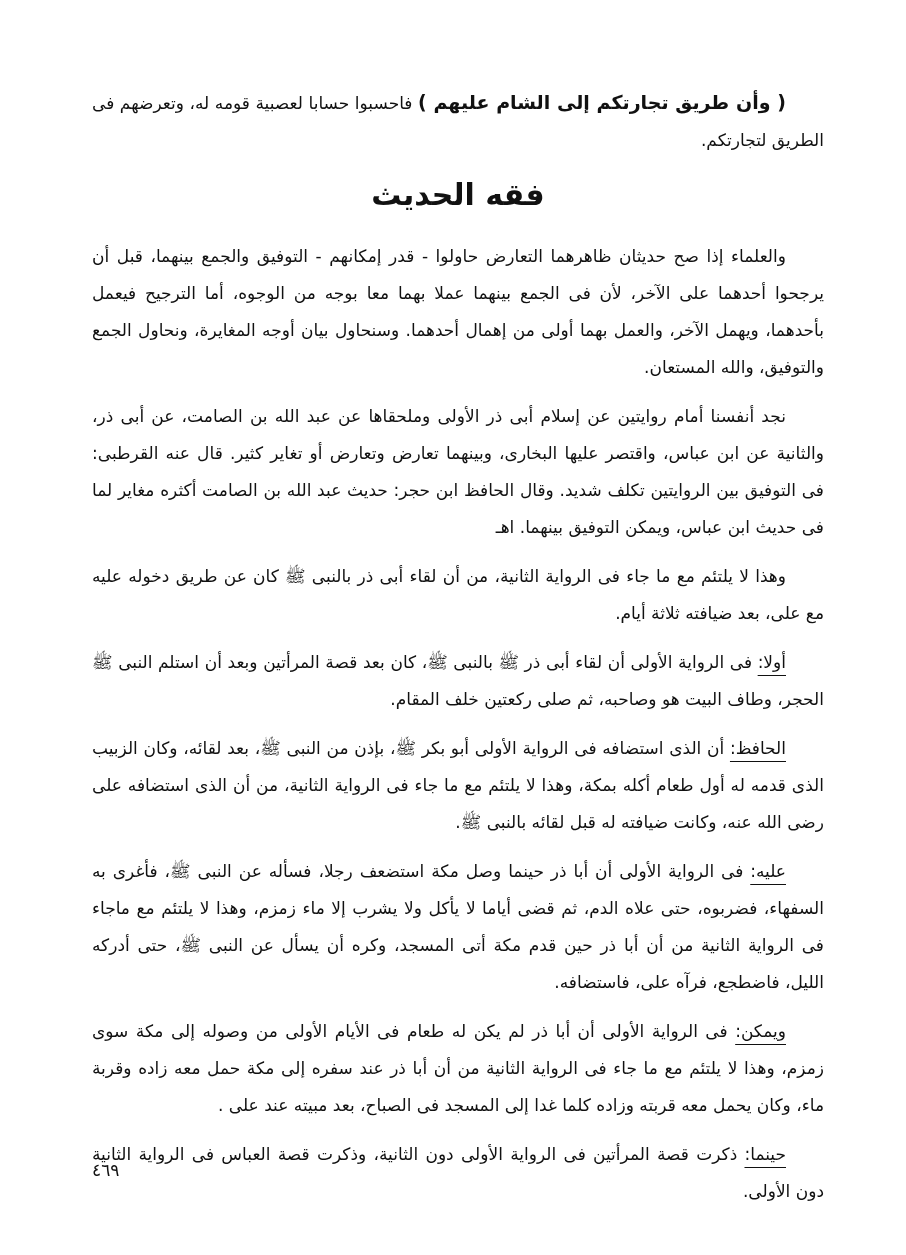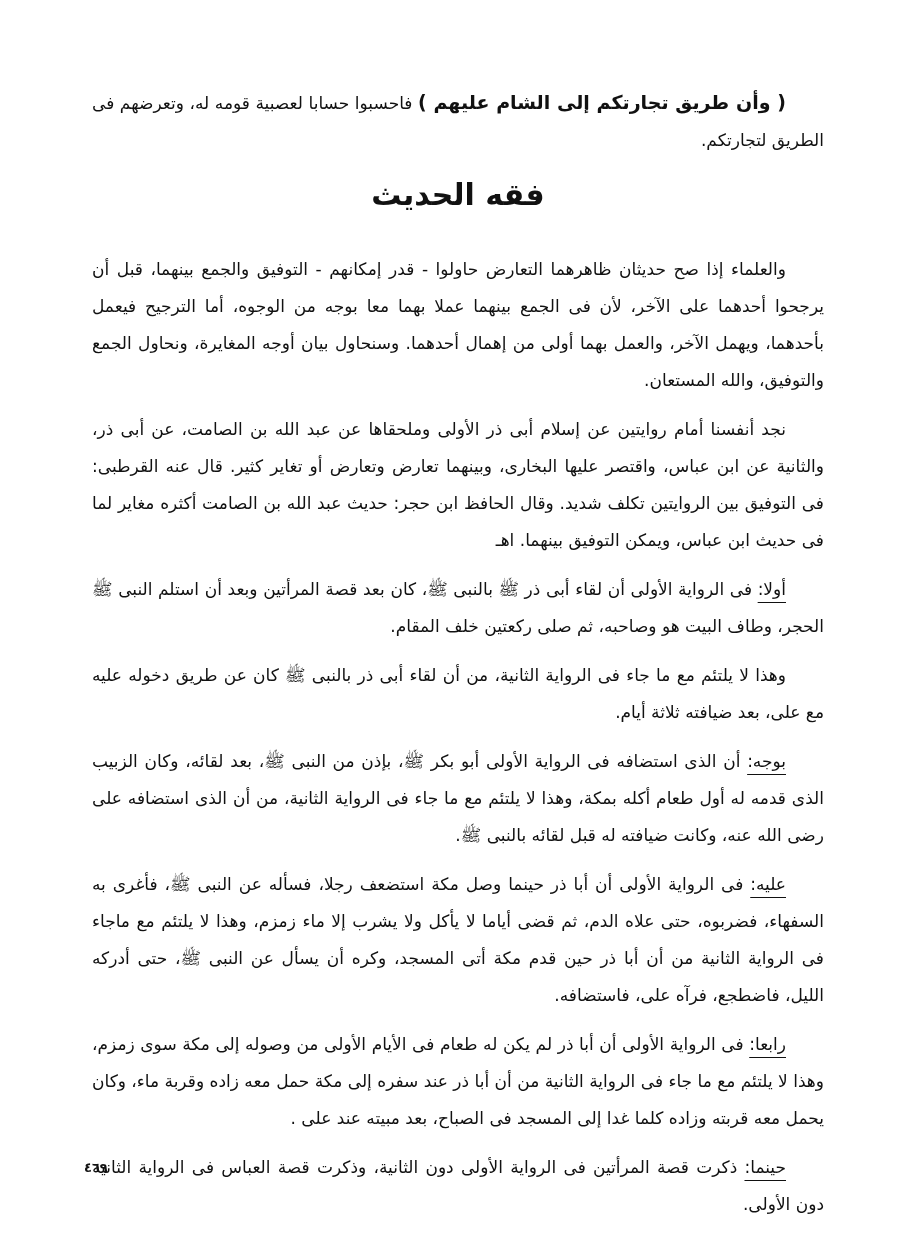--- a/index.html
+++ b/index.html
@@ -35,69 +35,69 @@
   .quote {
     font-weight: bold;
     font-size: 19px;
   }
   .heading {
     text-align: center;
     text-align-last: center;
     font-weight: bold;
     font-size: 30px;
     line-height: 44px;
-    margin: 14px 0 34px 0;
+    margin: 14px 0 21px 0;
   }
   .label {
     text-decoration: underline;
     text-underline-offset: 7px;
   }
   .page-number {
     position: absolute;
-    left: 84px;
+    left: 92px;
     top: 1160px;
     direction: rtl;
-    font-size: 13px;
-    font-weight: bold;
+    font-size: 17px;
+    font-weight: normal;
   }
 </style>
 </head>
 <body>
 
 <div class="page">
 
   <p class="para indent">
     <span class="quote">( وأن طريق تجارتكم إلى الشام عليهم )</span><span> فاحسبوا حسابا لعصبية قومه له، وتعرضهم فى الطريق لتجارتكم.</span>
   </p>
 
 
   <h2 class="heading">فقه الحديث</h2>
 
   <p class="para indent">والعلماء إذا صح حديثان ظاهرهما التعارض حاولوا - قدر إمكانهم - التوفيق والجمع بينهما، قبل أن يرجحوا أحدهما على الآخر، لأن فى الجمع بينهما عملا بهما معا بوجه من الوجوه، أما الترجيح فيعمل بأحدهما، ويهمل الآخر، والعمل بهما أولى من إهمال أحدهما. وسنحاول بيان أوجه المغايرة، ونحاول الجمع والتوفيق، والله المستعان.</p>
 
   <p class="para indent">نجد أنفسنا أمام روايتين عن إسلام أبى ذر الأولى وملحقاها عن عبد الله بن الصامت، عن أبى ذر، والثانية عن ابن عباس، واقتصر عليها البخارى، وبينهما تعارض وتعارض أو تغاير كثير. قال عنه القرطبى: فى التوفيق بين الروايتين تكلف شديد. وقال الحافظ ابن حجر: حديث عبد الله بن الصامت أكثره مغاير لما فى حديث ابن عباس، ويمكن التوفيق بينهما. اهـ</p>
 
   <p class="para indent">
+    <span>وهذا لا يلتئم مع ما جاء فى الرواية الثانية، من أن لقاء أبى ذر بالنبى ﷺ كان عن طريق دخوله عليه مع على، بعد ضيافته ثلاثة أيام.</span>
+  </p>
+
+  <p class="para indent">
     <span class="label">أولا:</span><span> فى الرواية الأولى أن لقاء أبى ذر ﷺ بالنبى ﷺ، كان بعد قصة المرأتين وبعد أن استلم النبى ﷺ الحجر، وطاف البيت هو وصاحبه، ثم صلى ركعتين خلف المقام.</span>
   </p>
 
   <p class="para indent">
-    <span>وهذا لا يلتئم مع ما جاء فى الرواية الثانية، من أن لقاء أبى ذر بالنبى ﷺ كان عن طريق دخوله عليه مع على، بعد ضيافته ثلاثة أيام.</span>
-  </p>
-
-  <p class="para indent">
-    <span class="label">بوجه:</span><span> أن الذى استضافه فى الرواية الأولى أبو بكر ﷺ، بإذن من النبى ﷺ، بعد لقائه، وكان الزبيب الذى قدمه له أول طعام أكله بمكة، وهذا لا يلتئم مع ما جاء فى الرواية الثانية، من أن الذى استضافه على رضى الله عنه، وكانت ضيافته له قبل لقائه بالنبى ﷺ.</span>
+    <span class="label">الحافظ:</span><span> أن الذى استضافه فى الرواية الأولى أبو بكر ﷺ، بإذن من النبى ﷺ، بعد لقائه، وكان الزبيب الذى قدمه له أول طعام أكله بمكة، وهذا لا يلتئم مع ما جاء فى الرواية الثانية، من أن الذى استضافه على رضى الله عنه، وكانت ضيافته له قبل لقائه بالنبى ﷺ.</span>
   </p>
 
   <p class="para indent">
     <span class="label">عليه:</span><span> فى الرواية الأولى أن أبا ذر حينما وصل مكة استضعف رجلا، فسأله عن النبى ﷺ، فأغرى به السفهاء، فضربوه، حتى علاه الدم، ثم قضى أياما لا يأكل ولا يشرب إلا ماء زمزم، وهذا لا يلتئم مع ماجاء فى الرواية الثانية من أن أبا ذر حين قدم مكة أتى المسجد، وكره أن يسأل عن النبى ﷺ، حتى أدركه الليل، فاضطجع، فرآه على، فاستضافه.</span>
   </p>
 
   <p class="para indent">
-    <span class="label">رابعا:</span><span> فى الرواية الأولى أن أبا ذر لم يكن له طعام فى الأيام الأولى من وصوله إلى مكة سوى زمزم، وهذا لا يلتئم مع ما جاء فى الرواية الثانية من أن أبا ذر عند سفره إلى مكة حمل معه زاده وقربة ماء، وكان يحمل معه قربته وزاده كلما غدا إلى المسجد فى الصباح، بعد مبيته عند على .</span>
+    <span class="label">ويمكن:</span><span> فى الرواية الأولى أن أبا ذر لم يكن له طعام فى الأيام الأولى من وصوله إلى مكة سوى زمزم، وهذا لا يلتئم مع ما جاء فى الرواية الثانية من أن أبا ذر عند سفره إلى مكة حمل معه زاده وقربة ماء، وكان يحمل معه قربته وزاده كلما غدا إلى المسجد فى الصباح، بعد مبيته عند على .</span>
   </p>
 
   <p class="para indent">
     <span class="label">حينما:</span><span> ذكرت قصة المرأتين فى الرواية الأولى دون الثانية، وذكرت قصة العباس فى الرواية الثانية دون الأولى.</span>
   </p>
 
 </div>
 
 <div class="page-number">٤٦٩</div>
 

